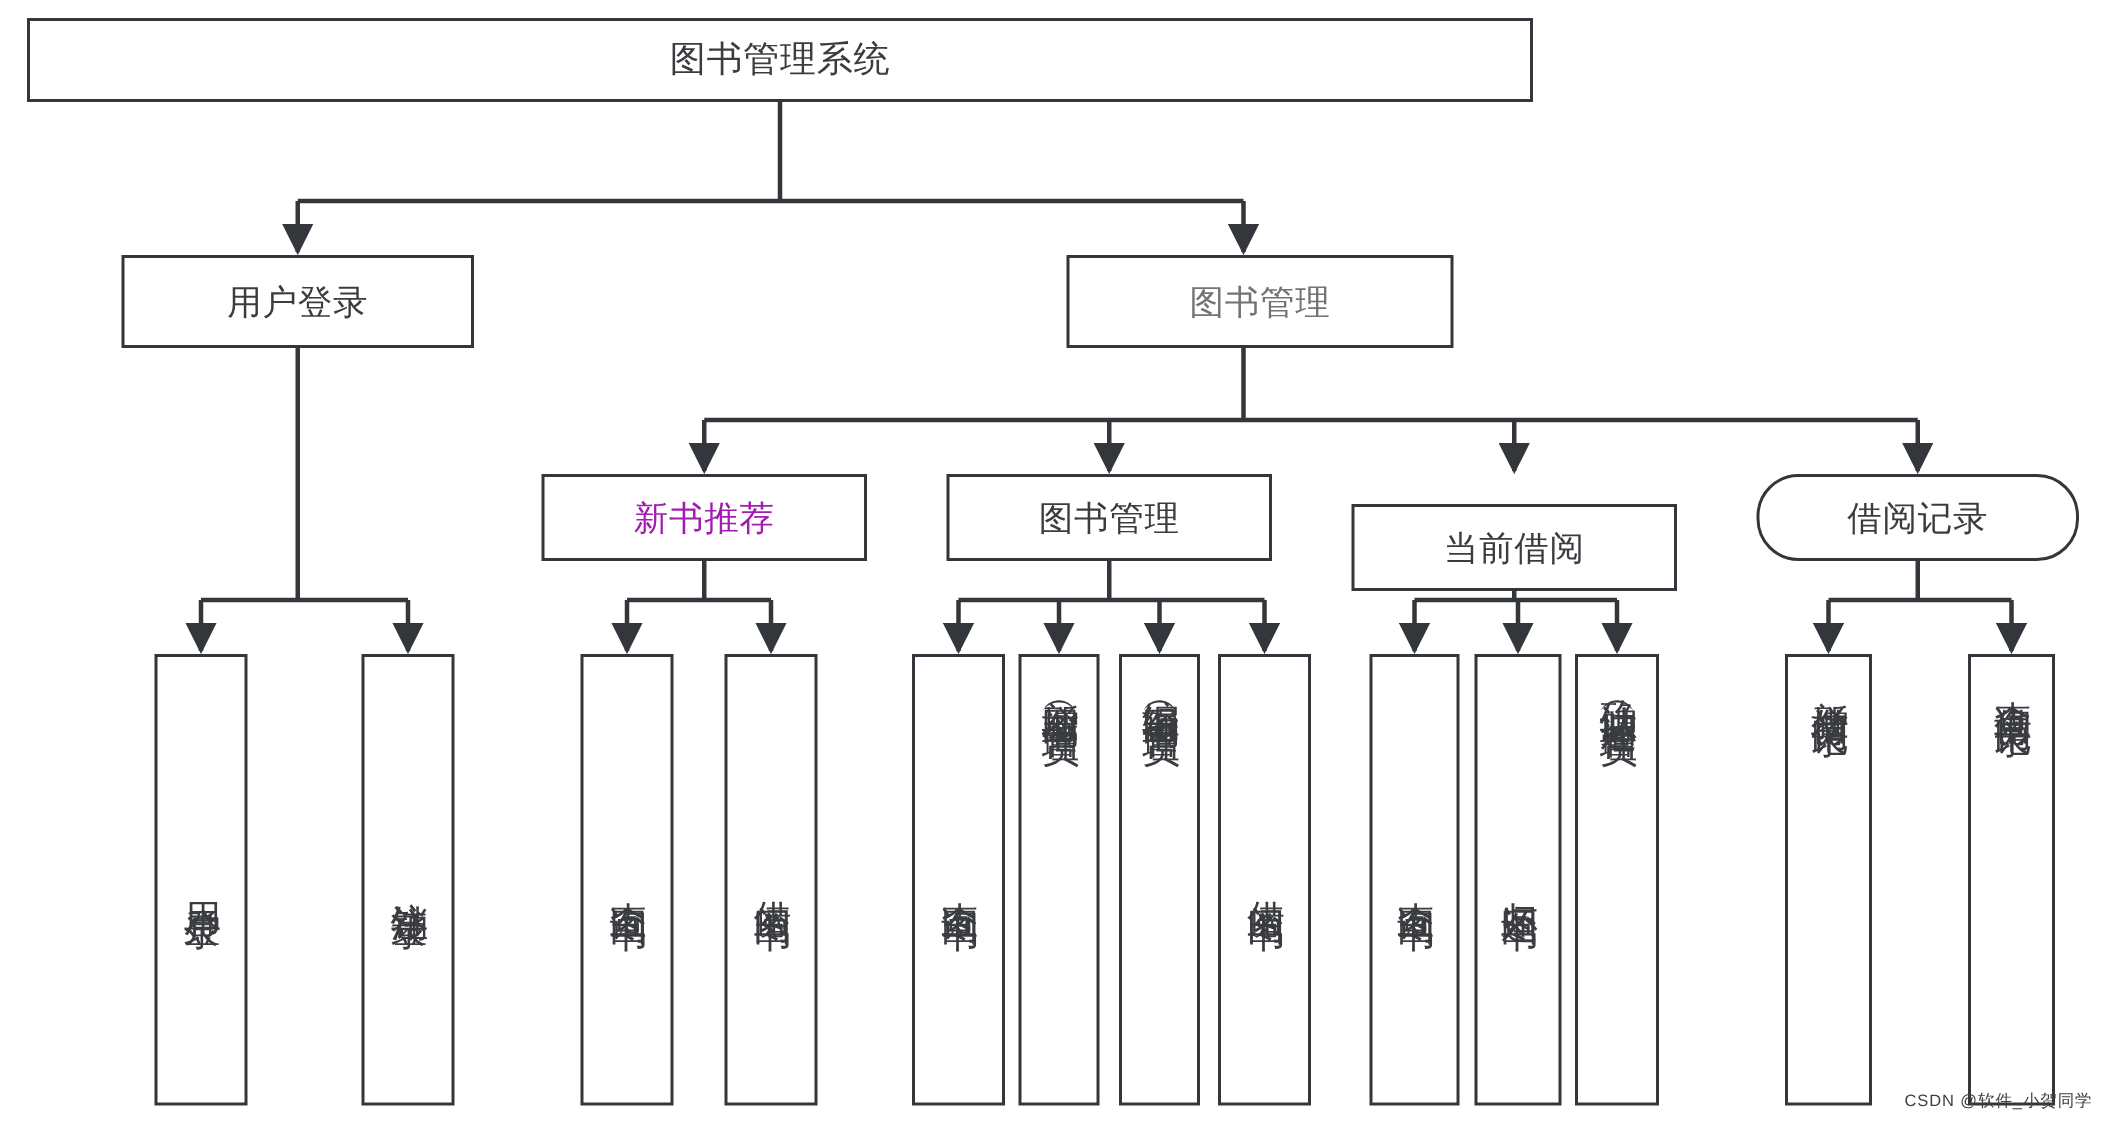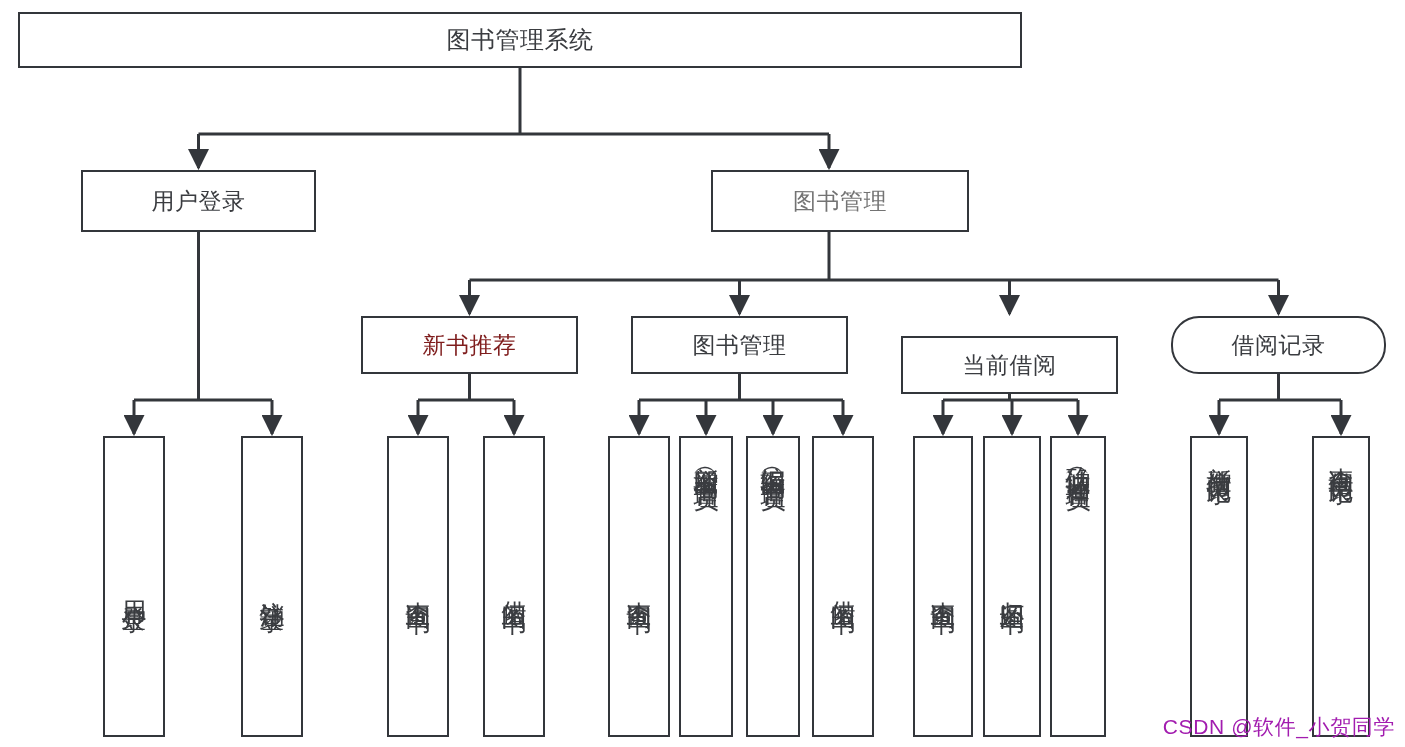--- a/index.html
+++ b/index.html
@@ -63,22 +63,22 @@
     white-space: nowrap;
   }
   .node.v.center {
     align-items: center;
     padding-top: 0;
   }
   .watermark {
     position: absolute;
     right: 10px;
     bottom: 6px;
-    font-size: 21px;
-    color: #a21caf;
+    font-size: 11px;
+    color: #404040;
     letter-spacing: 0.6px;
     z-index: 5;
     white-space: nowrap;
   }
 </style>
 </head>
 <body>
 
 <div id="canvas">
 
@@ -128,21 +128,21 @@
   <div id="nodes">
       <div class="node h root" style="left: 18px; top: 12px; width: 1004px; height: 56px; border-color: rgb(51, 54, 59); color: rgb(58, 60, 64);">
         <span class="label">图书管理系统</span>
       </div>
       <div class="node h" style="left: 81px; top: 170px; width: 235px; height: 62px; border-color: rgb(51, 54, 59); color: rgb(58, 60, 64);">
         <span class="label">用户登录</span>
       </div>
       <div class="node h" style="left: 711px; top: 170px; width: 258px; height: 62px; border-color: rgb(51, 54, 59); color: #737373;">
         <span class="label">图书管理</span>
       </div>
-      <div class="node h" style="left: 361px; top: 316px; width: 217px; height: 58px; border-color: rgb(51, 54, 59); color: #7f1d1d;">
+      <div class="node h" style="left: 361px; top: 316px; width: 217px; height: 58px; border-color: rgb(51, 54, 59); color: #a21caf;">
         <span class="label">新书推荐</span>
       </div>
       <div class="node h" style="left: 631px; top: 316px; width: 217px; height: 58px; border-color: rgb(51, 54, 59); color: rgb(58, 60, 64);">
         <span class="label">图书管理</span>
       </div>
       <div class="node h" style="left: 901px; top: 336px; width: 217px; height: 58px; border-color: rgb(51, 54, 59); color: rgb(58, 60, 64);">
         <span class="label">当前借阅</span>
       </div>
       <div class="node h" style="left: 1171px; top: 316px; width: 215px; height: 58px; border-color: rgb(51, 54, 59); color: rgb(58, 60, 64); border-radius: 28px;">
         <span class="label">借阅记录</span>

